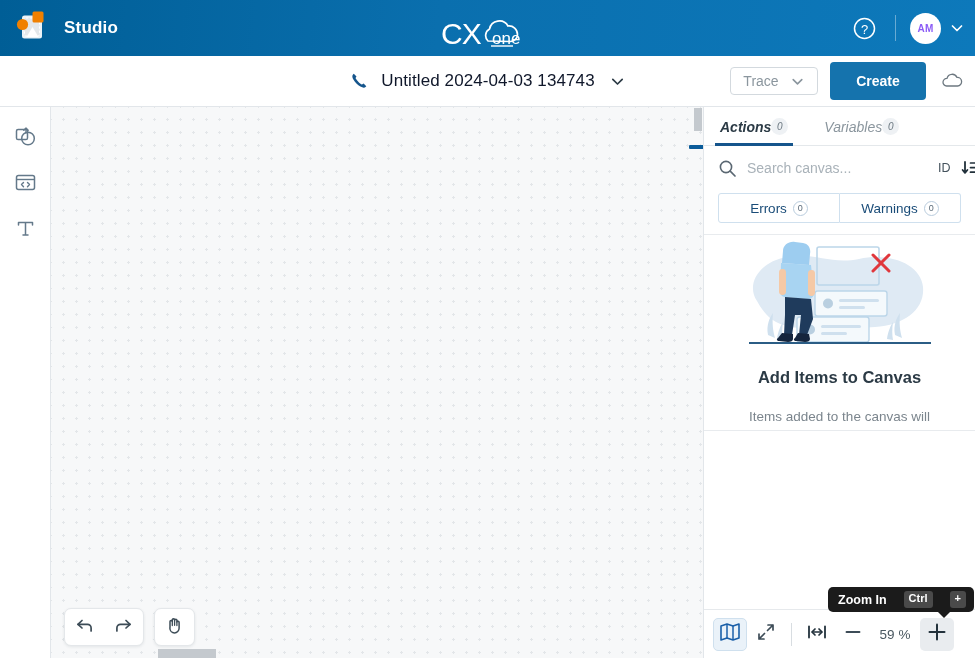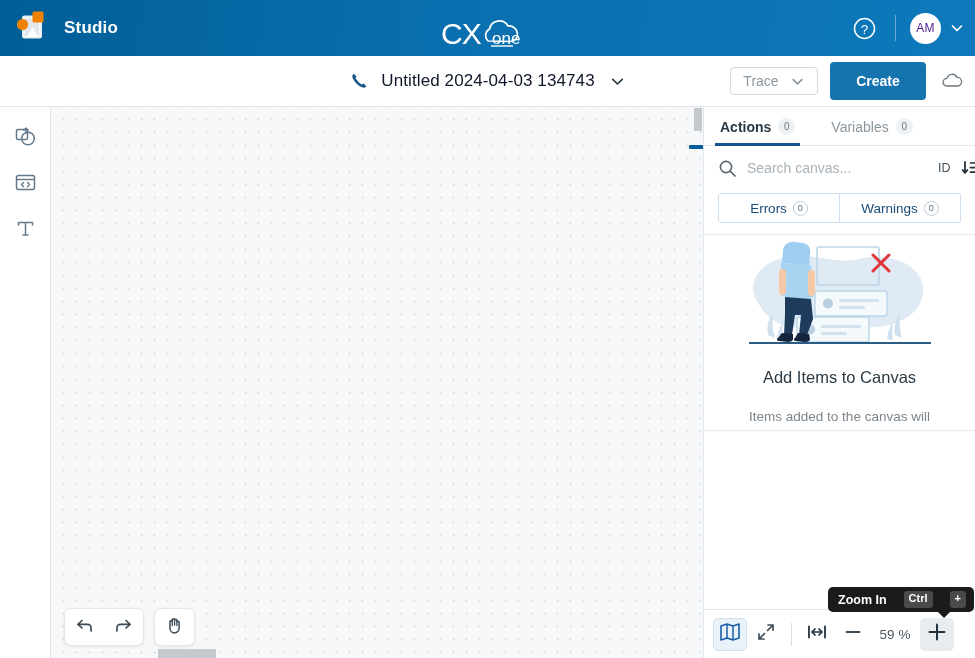--- a/index.html
+++ b/index.html
@@ -35,22 +35,22 @@
     position: absolute; right: 10px; top: 0; height: 56px;
     display: flex; align-items: center; gap: 0;
   }
   .help-btn {
     width: 34px; height: 34px; display: flex; align-items: center; justify-content: center;
     cursor: pointer;
   }
   .hdr-divider { width: 1px; height: 26px; background: rgba(255,255,255,.38); margin: 0 14px; }
   .avatar {
     width: 31px; height: 31px; border-radius: 50%;
-    background: #fff; color: #4c1d95;
-    font-size: 12px; font-weight: 400;
+    background: #fff; color: #8b5cf6;
+    font-size: 10px; font-weight: 700;
     display: flex; align-items: center; justify-content: center;
     letter-spacing: .3px;
   }
   .avatar-caret { margin-left: 8px; display: flex; align-items: center; cursor: pointer; }
 
   
   .subbar {
     position: absolute; top: 56px; left: 0;
     width: 975px; height: 51px;
     background: #fff;
@@ -148,25 +148,26 @@
     position: absolute; top: 107px; left: 703px;
     width: 272px; height: 551px;
     background: #fff; border-left: 1px solid #e2e6ea;
     display: flex; flex-direction: column;
   }
   .tabs {
     display: flex; align-items: flex-end; height: 39px;
     border-bottom: 1px solid #e4e8eb; padding-left: 11px; gap: 26px;
   }
   .tab {
-    display: flex; align-items: center; gap: 7px;
+    display: flex; align-items: center; 
     padding: 0 5px 8px 5px; cursor: pointer;
     font-size: 14px; color: #8b969e;
     border-bottom: 3px solid transparent;
     margin-bottom: -1px;
+    font-style: italic;
   }
   .tab.active { color: #2b3a45; font-weight: bold; border-bottom-color: #15558c; }
   .tab-badge {
     min-width: 17px; height: 17px; padding: 0 4px;
     border-radius: 9px; background: #eef1f4; color: #6b7780;
     font-size: 10px; font-weight: normal;
     display: flex; align-items: center; justify-content: center;
   }
   .search-row {
     display: flex; align-items: center; height: 44px;
@@ -198,21 +199,21 @@
 
   .empty-state {
     margin-top: 11px; border-top: 1px solid #e8ebee;
     display: flex; flex-direction: column; align-items: center;
     overflow: hidden;
     height: 197px;
     position: relative;
   }
   .empty-illu { margin-top: 4px; }
   .empty-title {
-    font-size: 16.5px; font-weight: normal; color: #2b3a45;
+    font-size: 16.5px; font-weight: bold; color: #2b3a45;
     margin-top: 13px;
   }
   .empty-sub {
     font-size: 13.5px; color: #7b858d; margin-top: 20px; text-align: center;
     line-height: 1.45; width: 230px;
   }
   .empty-divider {
     position: absolute; bottom: 0; left: 0; right: 0;
     border-bottom: 1px solid #e8ebee;
   }

